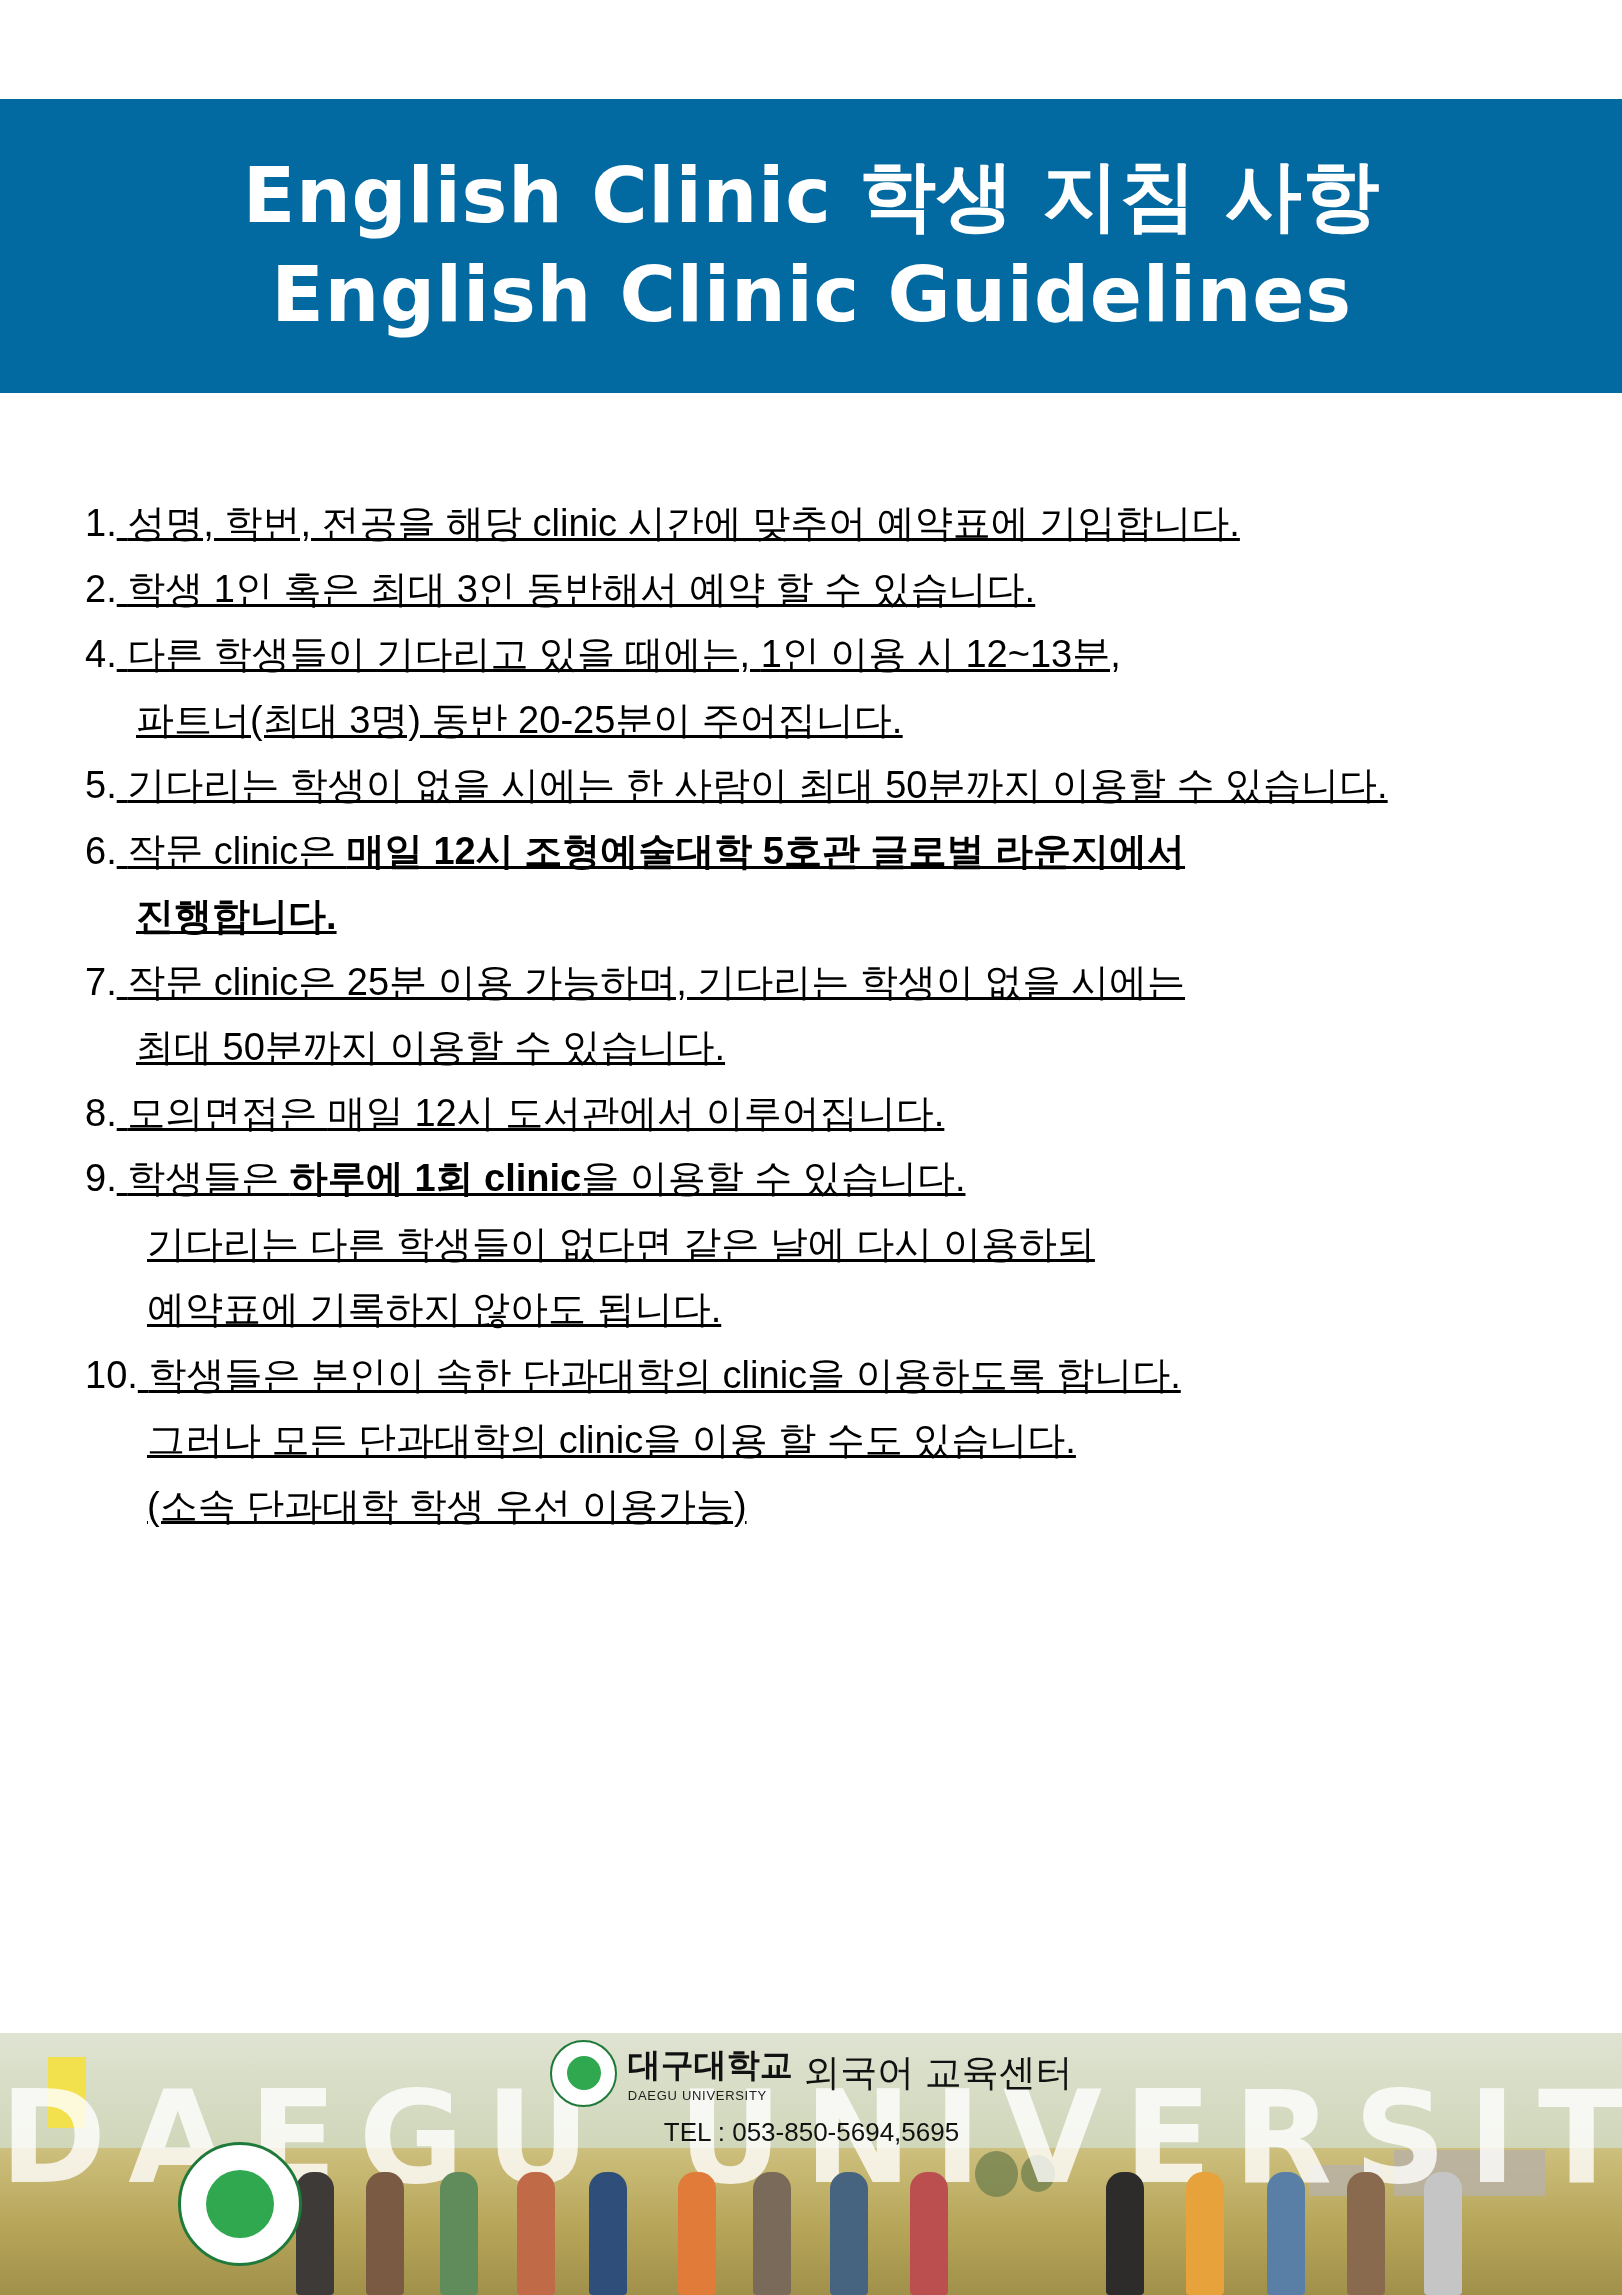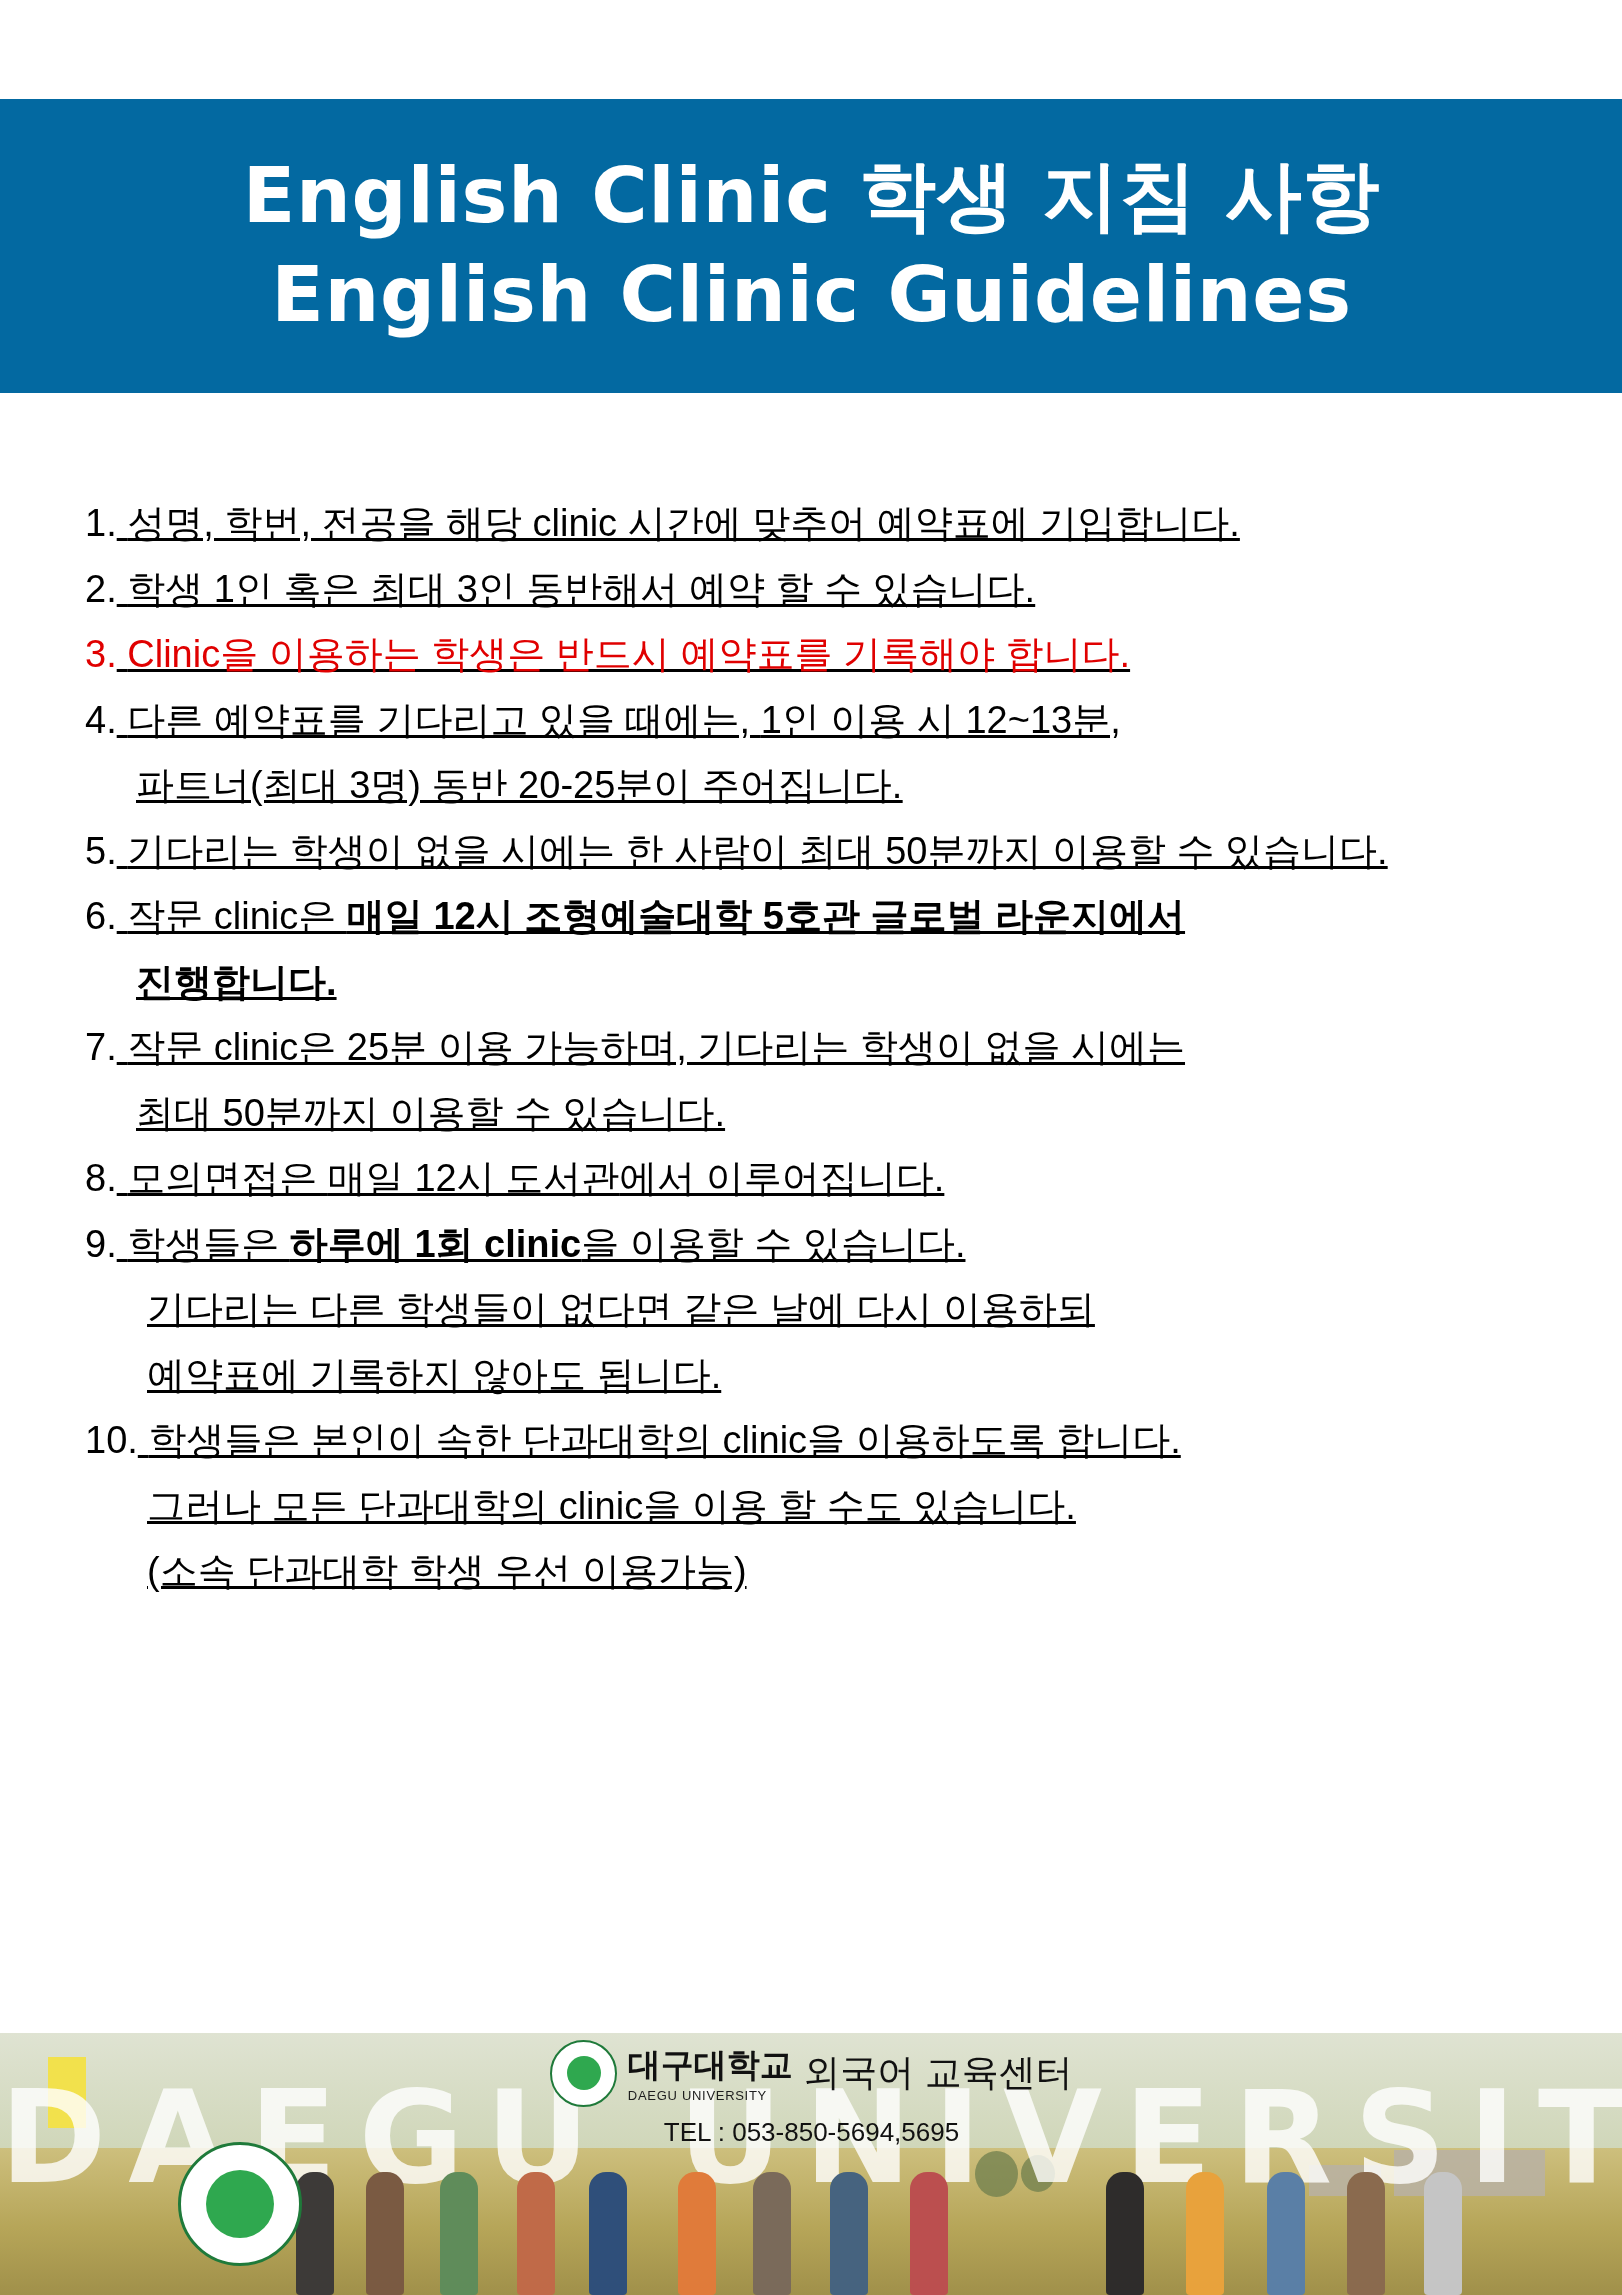--- a/index.html
+++ b/index.html
@@ -224,28 +224,24 @@
   <div class="item">
     <span class="num">1.</span>
     <span>성명, 학번, 전공을 해당 clinic 시간에 맞추어 예약표에 기입합니다.</span>
   </div>
 
   <div class="item">
     <span class="num">2.</span>
     <span class="u">학생 1인 혹은 최대 3인 동반해서 예약 할 수 있습니다.</span>
   </div>
 
-  <div class="item">
-    <span class="num red">3.</span>
-    <span class="red">Clinic을 이용하는 학생은 반드시 예약표를 기록해야 합니다.</span>
-  </div>
 
   <div class="item">
     <span class="num">4.</span>
-    <span>다른 예약표를 기다리고 있을 때에는, </span><span class="u">1인 이용 시 12~13분,</span>
+    <span>다른 학생들이 기다리고 있을 때에는, </span><span class="u">1인 이용 시 12~13분,</span>
   </div>
   <div class="sub">
     <span class="u">파트너(최대 3명) 동반 20-25분이 주어집니다.</span>
   </div>
 
   <div class="item">
     <span class="num">5.</span>
     <span>기다리는 학생이 없을 시에는 한 사람이 최대 50분까지 이용할 수 있습니다.</span>
   </div>
 

